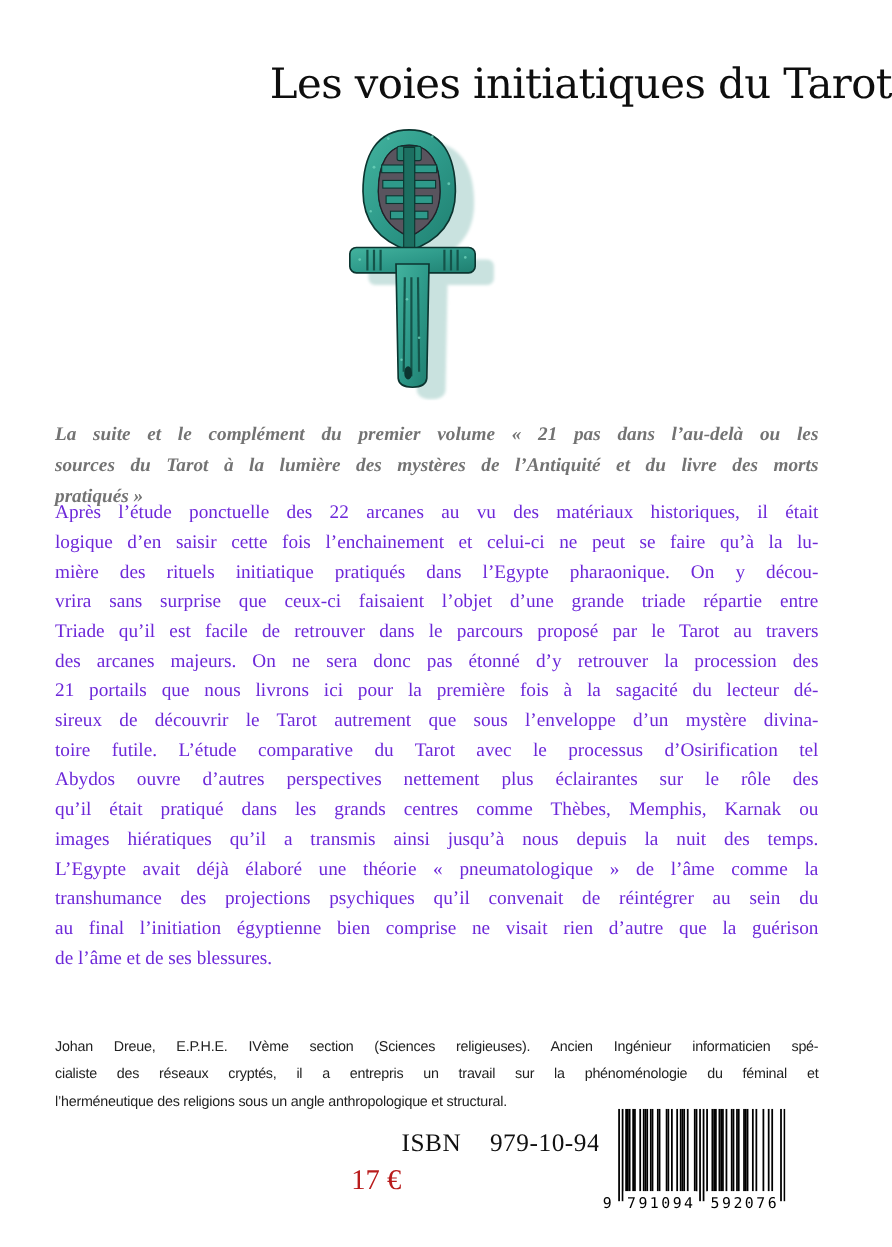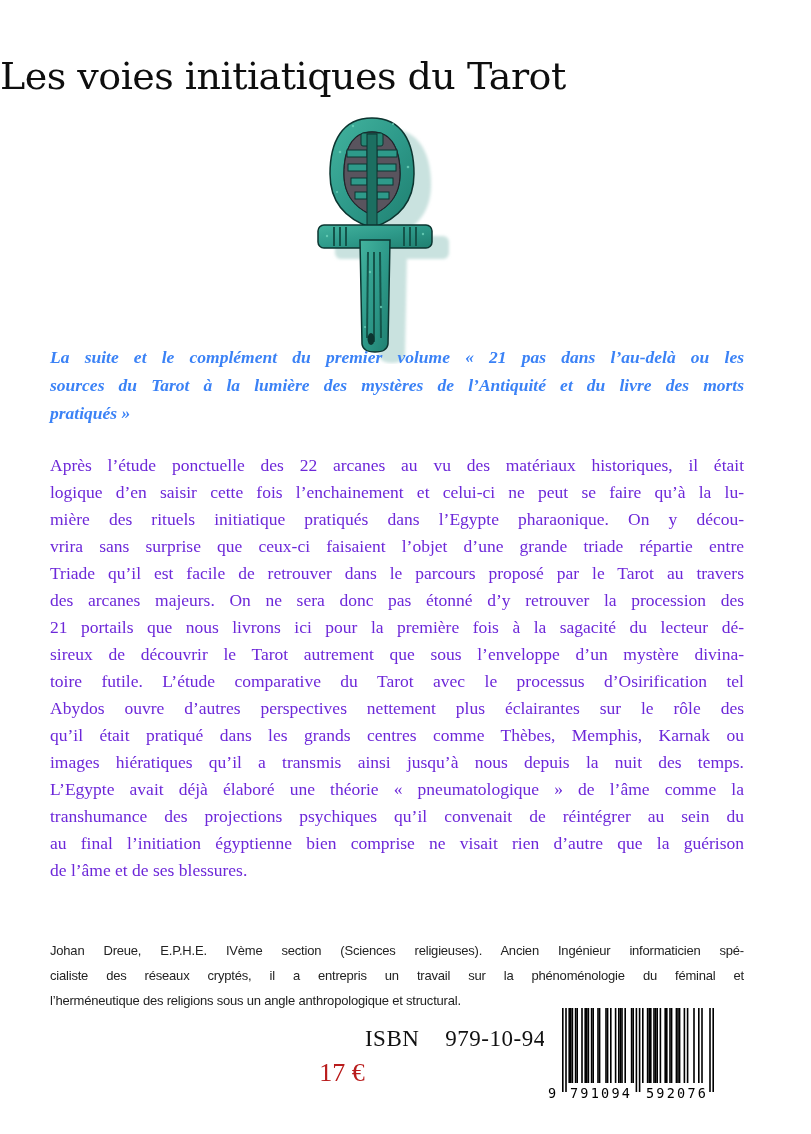--- a/index.html
+++ b/index.html
@@ -3,28 +3,28 @@
 <meta charset="utf-8">
 <style>
   html,body{margin:0;padding:0;background:#e8e8e8;}
   .page{
     position:relative;width:811px;height:1134px;margin:0 auto;
     background:#ffffff;overflow:hidden;
     font-family:"Liberation Serif",serif;color:#161616;
   }
   .title{
     position:absolute;left:0;top:54px;width:811px;margin:0;
-    text-align:left;font-family:"DejaVu Serif",serif;font-weight:500;
+    text-align:right;font-family:"DejaVu Serif",serif;font-weight:500;
     font-size:38px;letter-spacing:-0.5px;color:#0e0e0e;
   }
   .ankh{position:absolute;left:315px;top:112px;}
   .textblock{position:absolute;left:50px;width:694px;}
   .textblock div{text-align:justify;text-align-last:justify;}
   .textblock div.last-line{text-align-last:left;}
-  .subtitle{top:343px;font-size:17.5px;line-height:28px;font-weight:bold;font-style:italic;color:#3b82f6;}
+  .subtitle{top:380px;font-size:17.5px;line-height:28px;font-weight:bold;font-style:italic;color:#737373;}
   .synopsis{top:452px;font-size:17.5px;line-height:27px;color:#6d28d9;}
   .bio{top:938px;font-family:"Liberation Sans",sans-serif;font-size:13px;line-height:25px;letter-spacing:-0.2px;color:#222;}
   .isbn-row{
     position:absolute;left:50px;top:1026px;width:584px;text-align:right;
     font-size:23px;letter-spacing:0.5px;color:#111;
   }
   .isbn-row .isbn-label{margin-right:26px;}
   .price{
     position:absolute;left:50px;top:1058px;width:584px;text-align:center;
     font-size:26px;color:#b91c1c;

